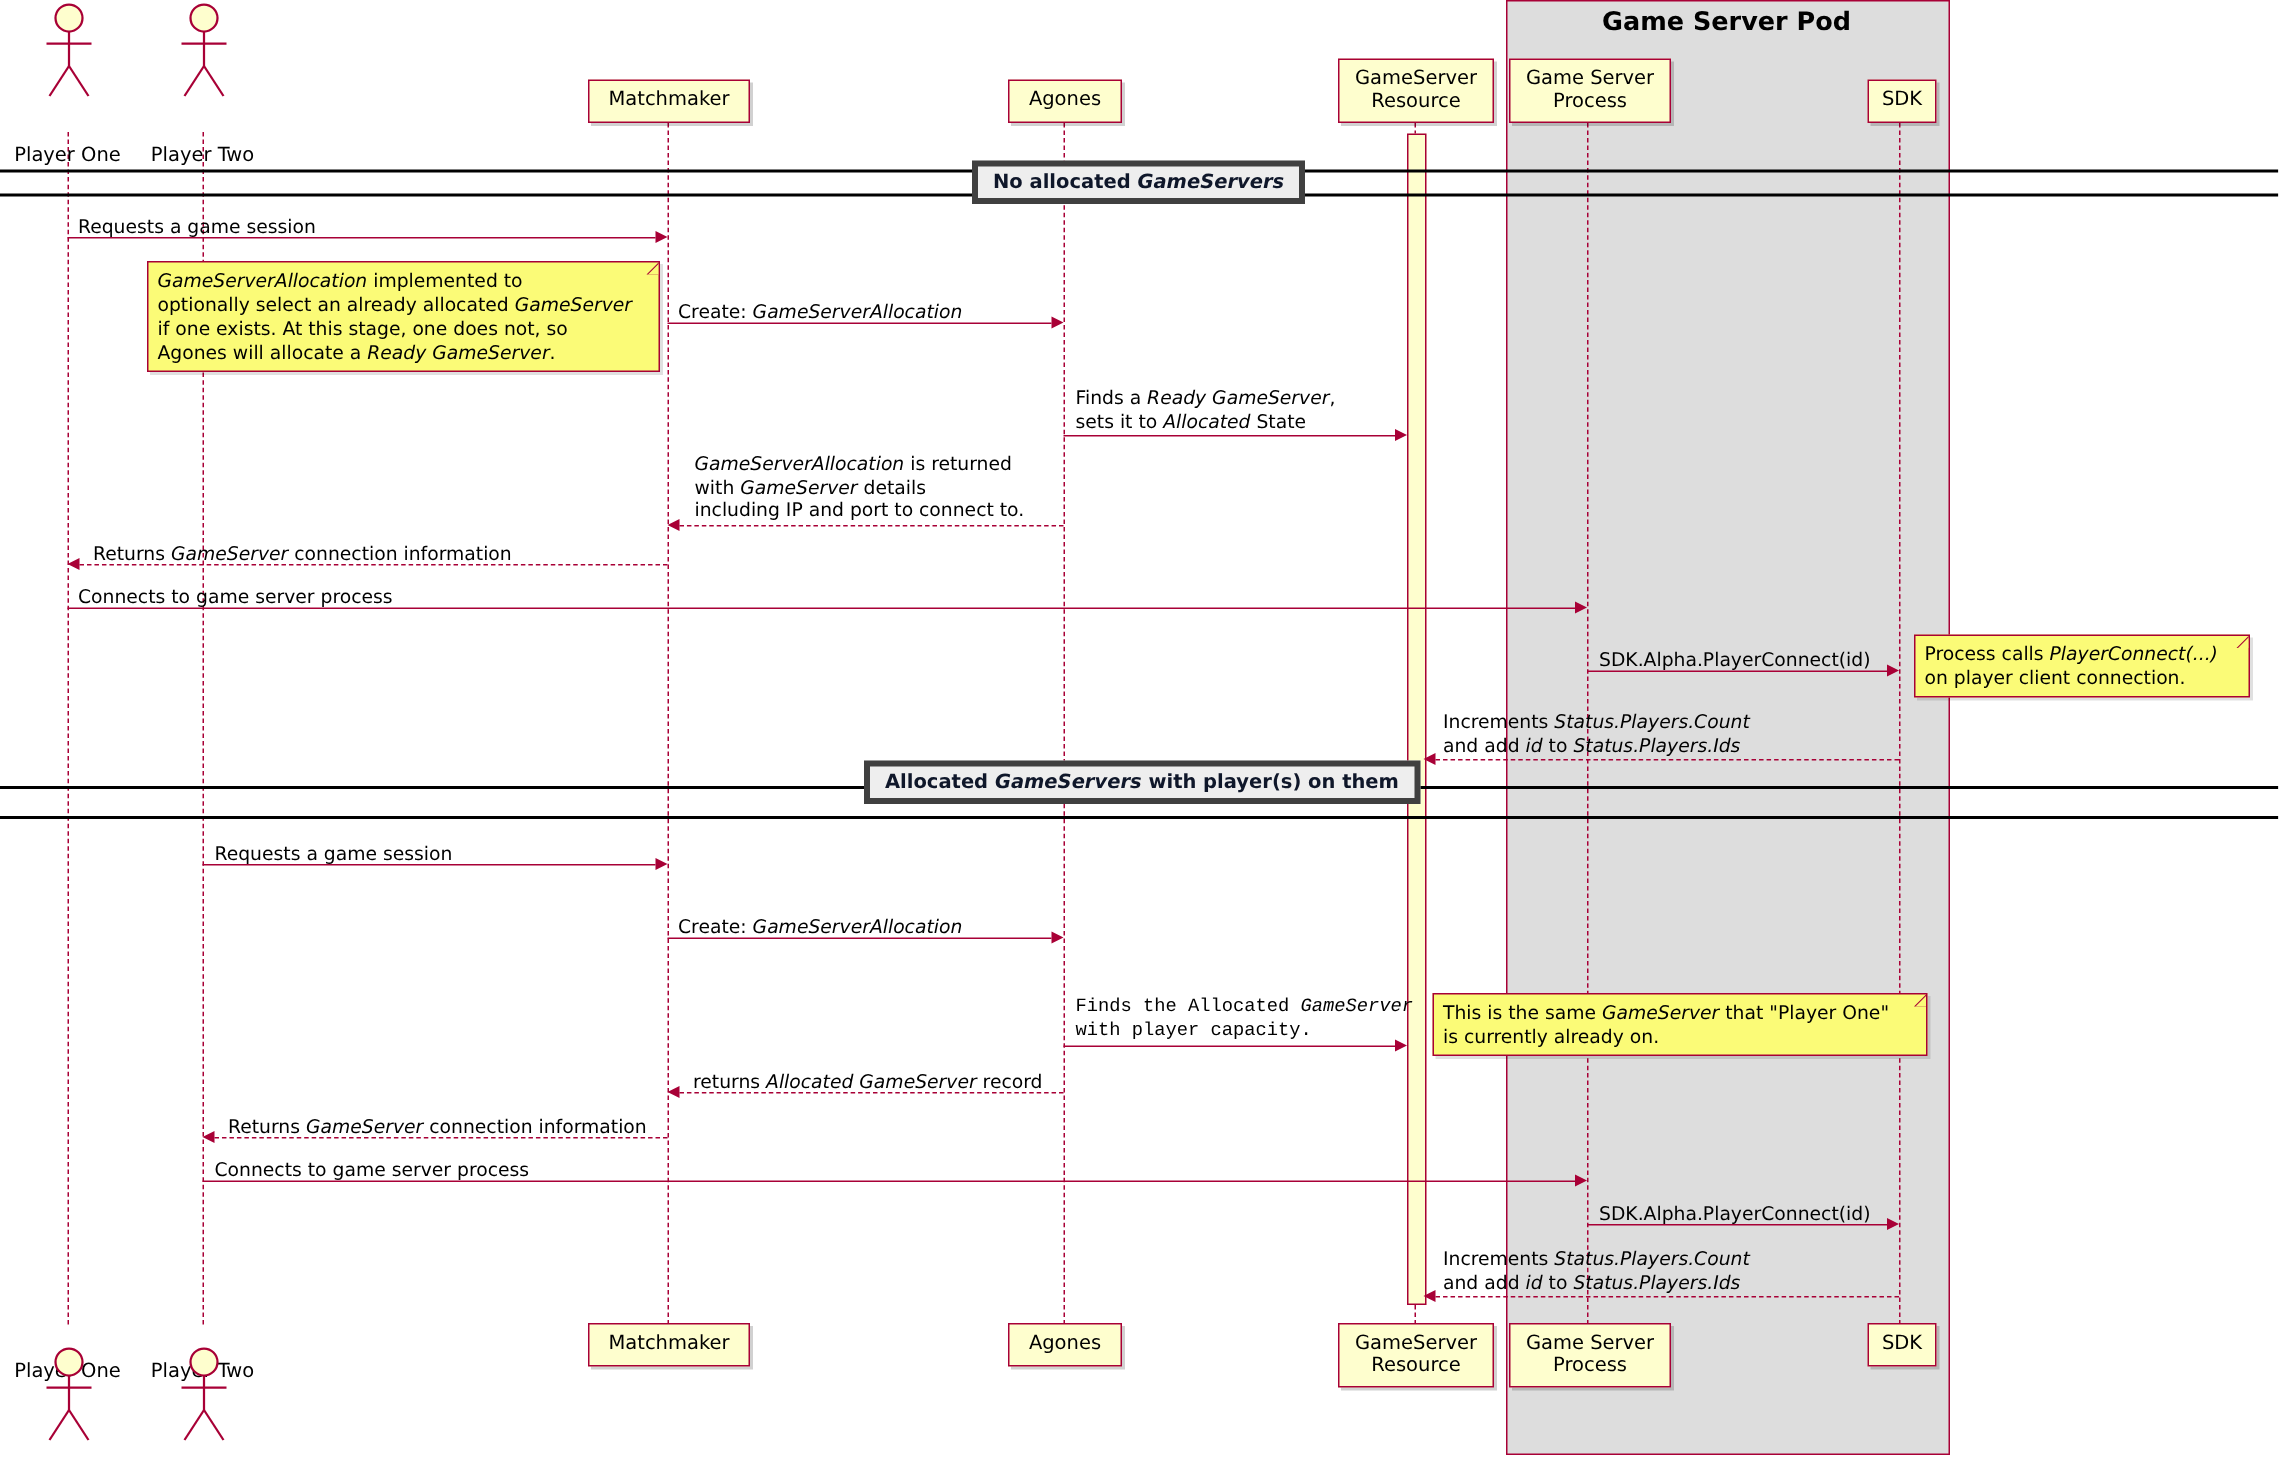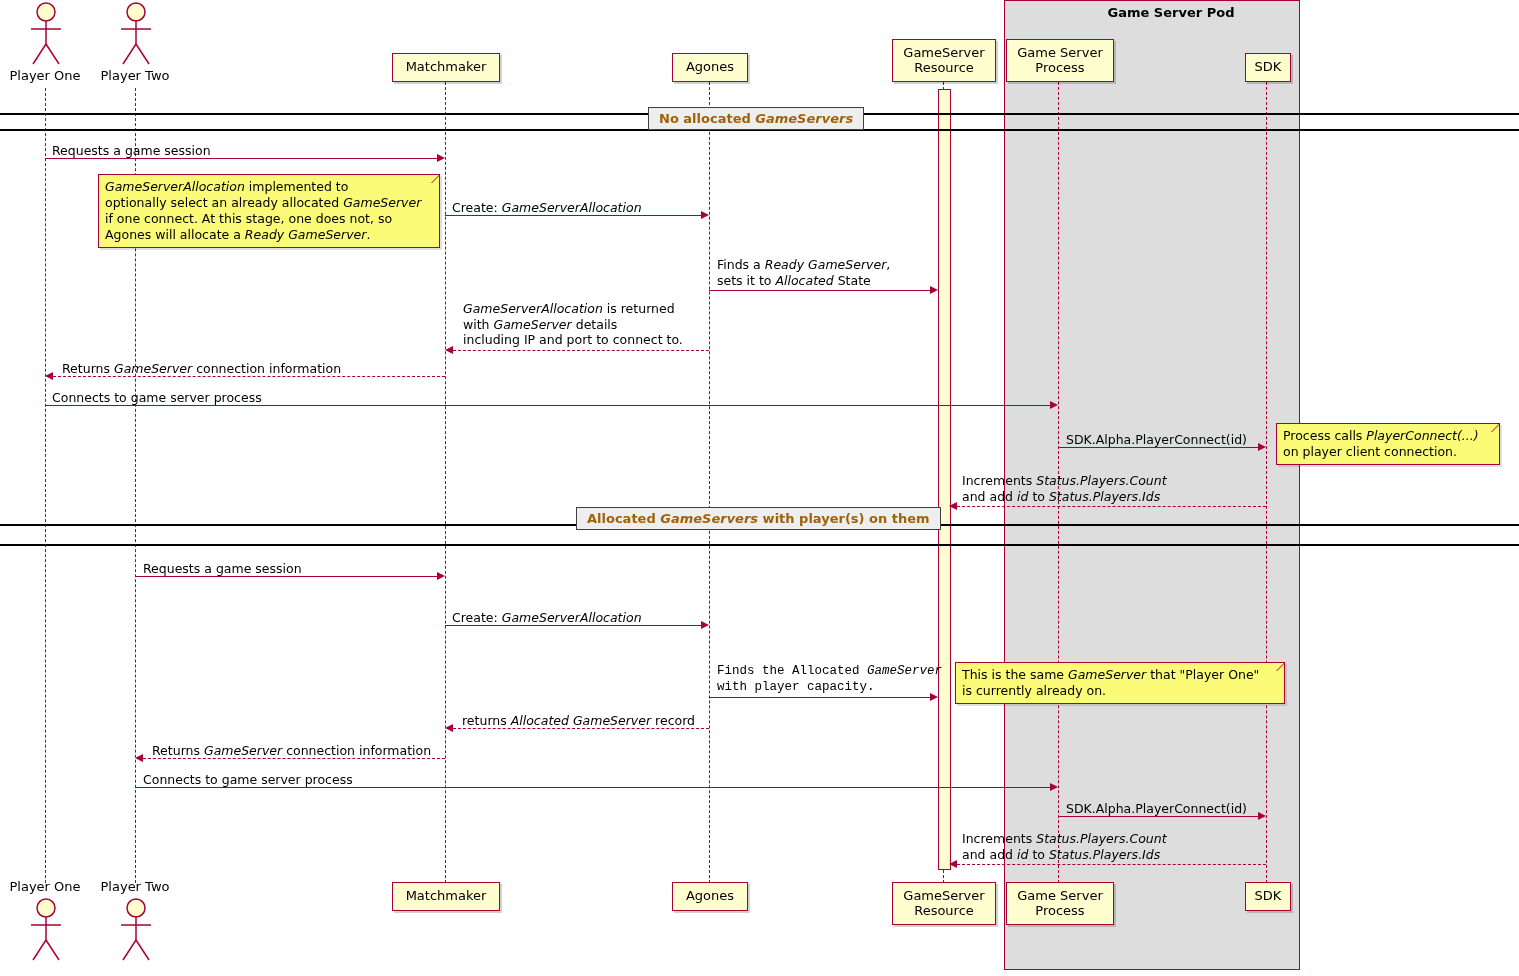--- a/index.html
+++ b/index.html
@@ -7,28 +7,28 @@
   #root{position:relative;width:1519px;height:976px;overflow:hidden;background:#fff;}
   
   .pbox{
     position:absolute;border:1px solid #A80036;background:#FEFECE;
     color:#000;font-size:13px;text-align:center;
     box-shadow:2px 2px 0 rgba(0,0,0,0.18);
     display:flex;align-items:center;justify-content:center;
     line-height:1.15;
   }
   .lifeline{position:absolute;width:0;border-left:1px dashed #A80036;}
-  .actor-label{position:absolute;font-size:13px;color:#000;text-align:center;}
+  .actor-label{position:absolute;font-size:13px;color:#000;text-align:center;margin-top:28px;}
   .act-box{position:absolute;background:#FEFECE;border:1px solid #A80036;}
   
   .pod{position:absolute;background:#DDDDDD;border:1px solid #A80036;}
-  .pod-title{position:absolute;font-size:13px;font-weight:bold;color:#000;text-align:center;width:100%;padding-left:20px;}
+  .pod-title{position:absolute;font-size:17px;font-weight:bold;color:#000;text-align:center;width:100%;}
   
   .divider-line{position:absolute;height:0;border-top:2px solid #000;width:100%;left:0;}
-  .divider-box{position:absolute;background:#EEEEEE;border:1px solid #404040;font-size:13px;font-weight:bold;color:#a16207;
+  .divider-box{position:absolute;background:#EEEEEE;border:4px solid #404040;font-size:13px;font-weight:bold;color:#0f172a;
      padding:3px 10px;white-space:nowrap;}
   
   .arrow{position:absolute;height:0;border-top:1px solid #A80036;}
   .arrow.dashed{border-top:1px dashed #A80036;}
   .ahead{position:absolute;width:0;height:0;border-top:4px solid transparent;border-bottom:4px solid transparent;}
   .ahead.right{border-left:8px solid #A80036;}
   .ahead.left{border-right:8px solid #A80036;}
   .msg{position:absolute;font-size:12.5px;color:#000;white-space:nowrap;line-height:1.25;}
   
   .note{position:absolute;background:#FBFB77;border:1px solid #A80036;font-size:12.5px;color:#000;
@@ -136,21 +136,21 @@
     <span>No allocated </span><i>GameServers</i>
   </div>
 
   <div class="msg" style="left:52px;top:143px;">Requests a game session</div>
   <div class="arrow" style="left:45px;top:158px;width:392px;"></div>
   <div class="ahead right" style="left:437px;top:154px;"></div>
 
   <div class="note" style="left:98px;top:174px;width:328px;">
     <div><i>GameServerAllocation</i> implemented to</div>
     <div>optionally select an already allocated <i>GameServer</i></div>
-    <div>if one connect. At this stage, one does not, so</div>
+    <div>if one exists. At this stage, one does not, so</div>
     <div>Agones will allocate a <i>Ready GameServer</i>.</div>
   </div>
 
   <div class="msg" style="left:452px;top:200px;">Create: <i>GameServerAllocation</i></div>
   <div class="arrow" style="left:445px;top:215px;width:256px;"></div>
   <div class="ahead right" style="left:701px;top:211px;"></div>
 
   <div class="msg" style="left:717px;top:257px;">
     <div>Finds a <i>Ready GameServer</i>,</div>
     <div>sets it to <i>Allocated</i> State</div>

